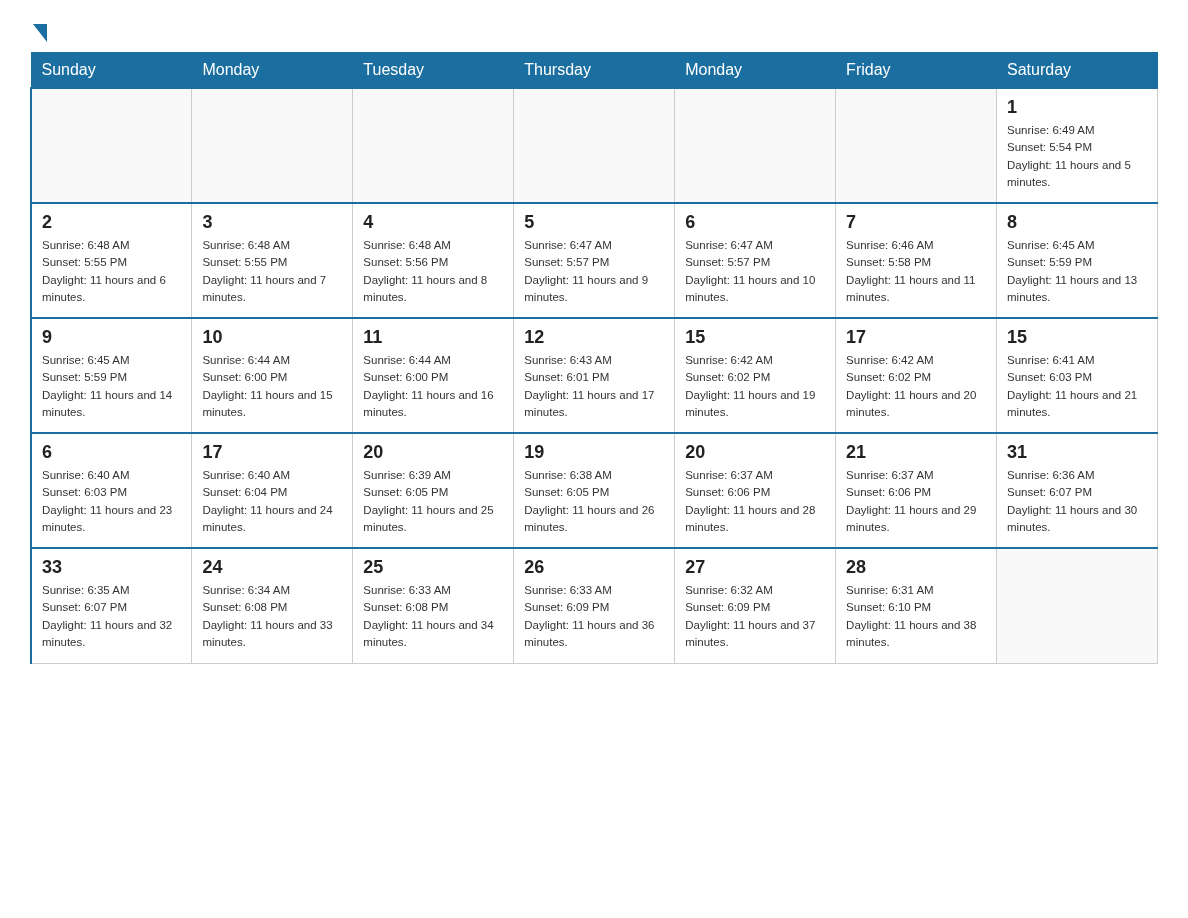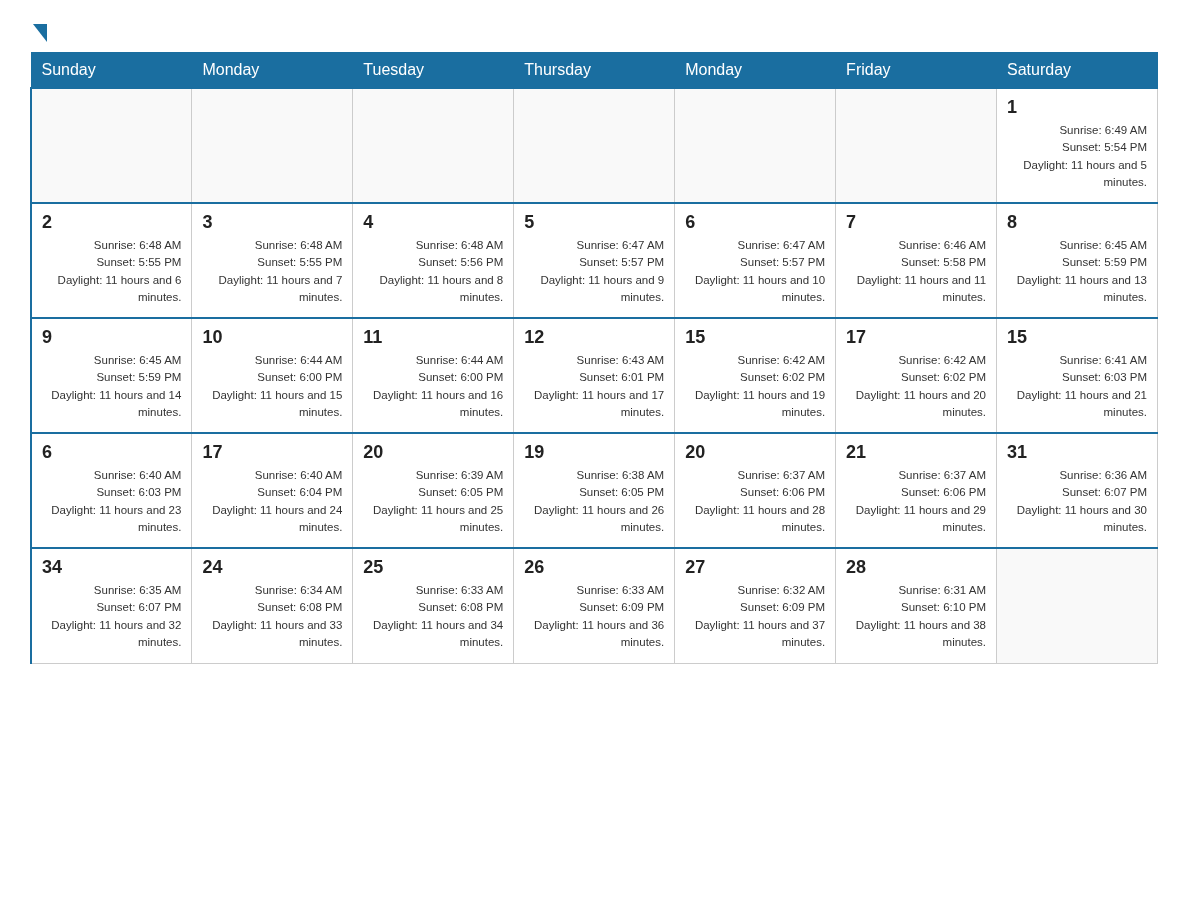--- a/index.html
+++ b/index.html
@@ -86,21 +86,20 @@
       font-size: 18px;
       font-weight: bold;
       color: #222;
       display: block;
       margin-bottom: 4px;
     }
     .day-info {
       font-size: 11.5px;
       color: #333;
       line-height: 1.5;
-      text-align: right;
     }
     .empty-cell {
       background: #f9f9f9;
     }
     
     .calendar tbody tr td {
       border-bottom: 1px solid #ccc;
     }
     .row-separator td {
       border-top: 2px solid #1a6ea0 !important;
@@ -233,21 +232,21 @@
           <span class="day-number">21</span>
           <div class="day-info">Sunrise: 6:37 AM<br>Sunset: 6:06 PM<br>Daylight: 11 hours and 29 minutes.</div>
         </td>
         <td>
           <span class="day-number">31</span>
           <div class="day-info">Sunrise: 6:36 AM<br>Sunset: 6:07 PM<br>Daylight: 11 hours and 30 minutes.</div>
         </td>
       </tr>
       <tr class="row-separator">
         <td>
-          <span class="day-number">34</span>
+          <span class="day-number">33</span>
           <div class="day-info">Sunrise: 6:35 AM<br>Sunset: 6:07 PM<br>Daylight: 11 hours and 32 minutes.</div>
         </td>
         <td>
           <span class="day-number">24</span>
           <div class="day-info">Sunrise: 6:34 AM<br>Sunset: 6:08 PM<br>Daylight: 11 hours and 33 minutes.</div>
         </td>
         <td>
           <span class="day-number">25</span>
           <div class="day-info">Sunrise: 6:33 AM<br>Sunset: 6:08 PM<br>Daylight: 11 hours and 34 minutes.</div>
         </td>

